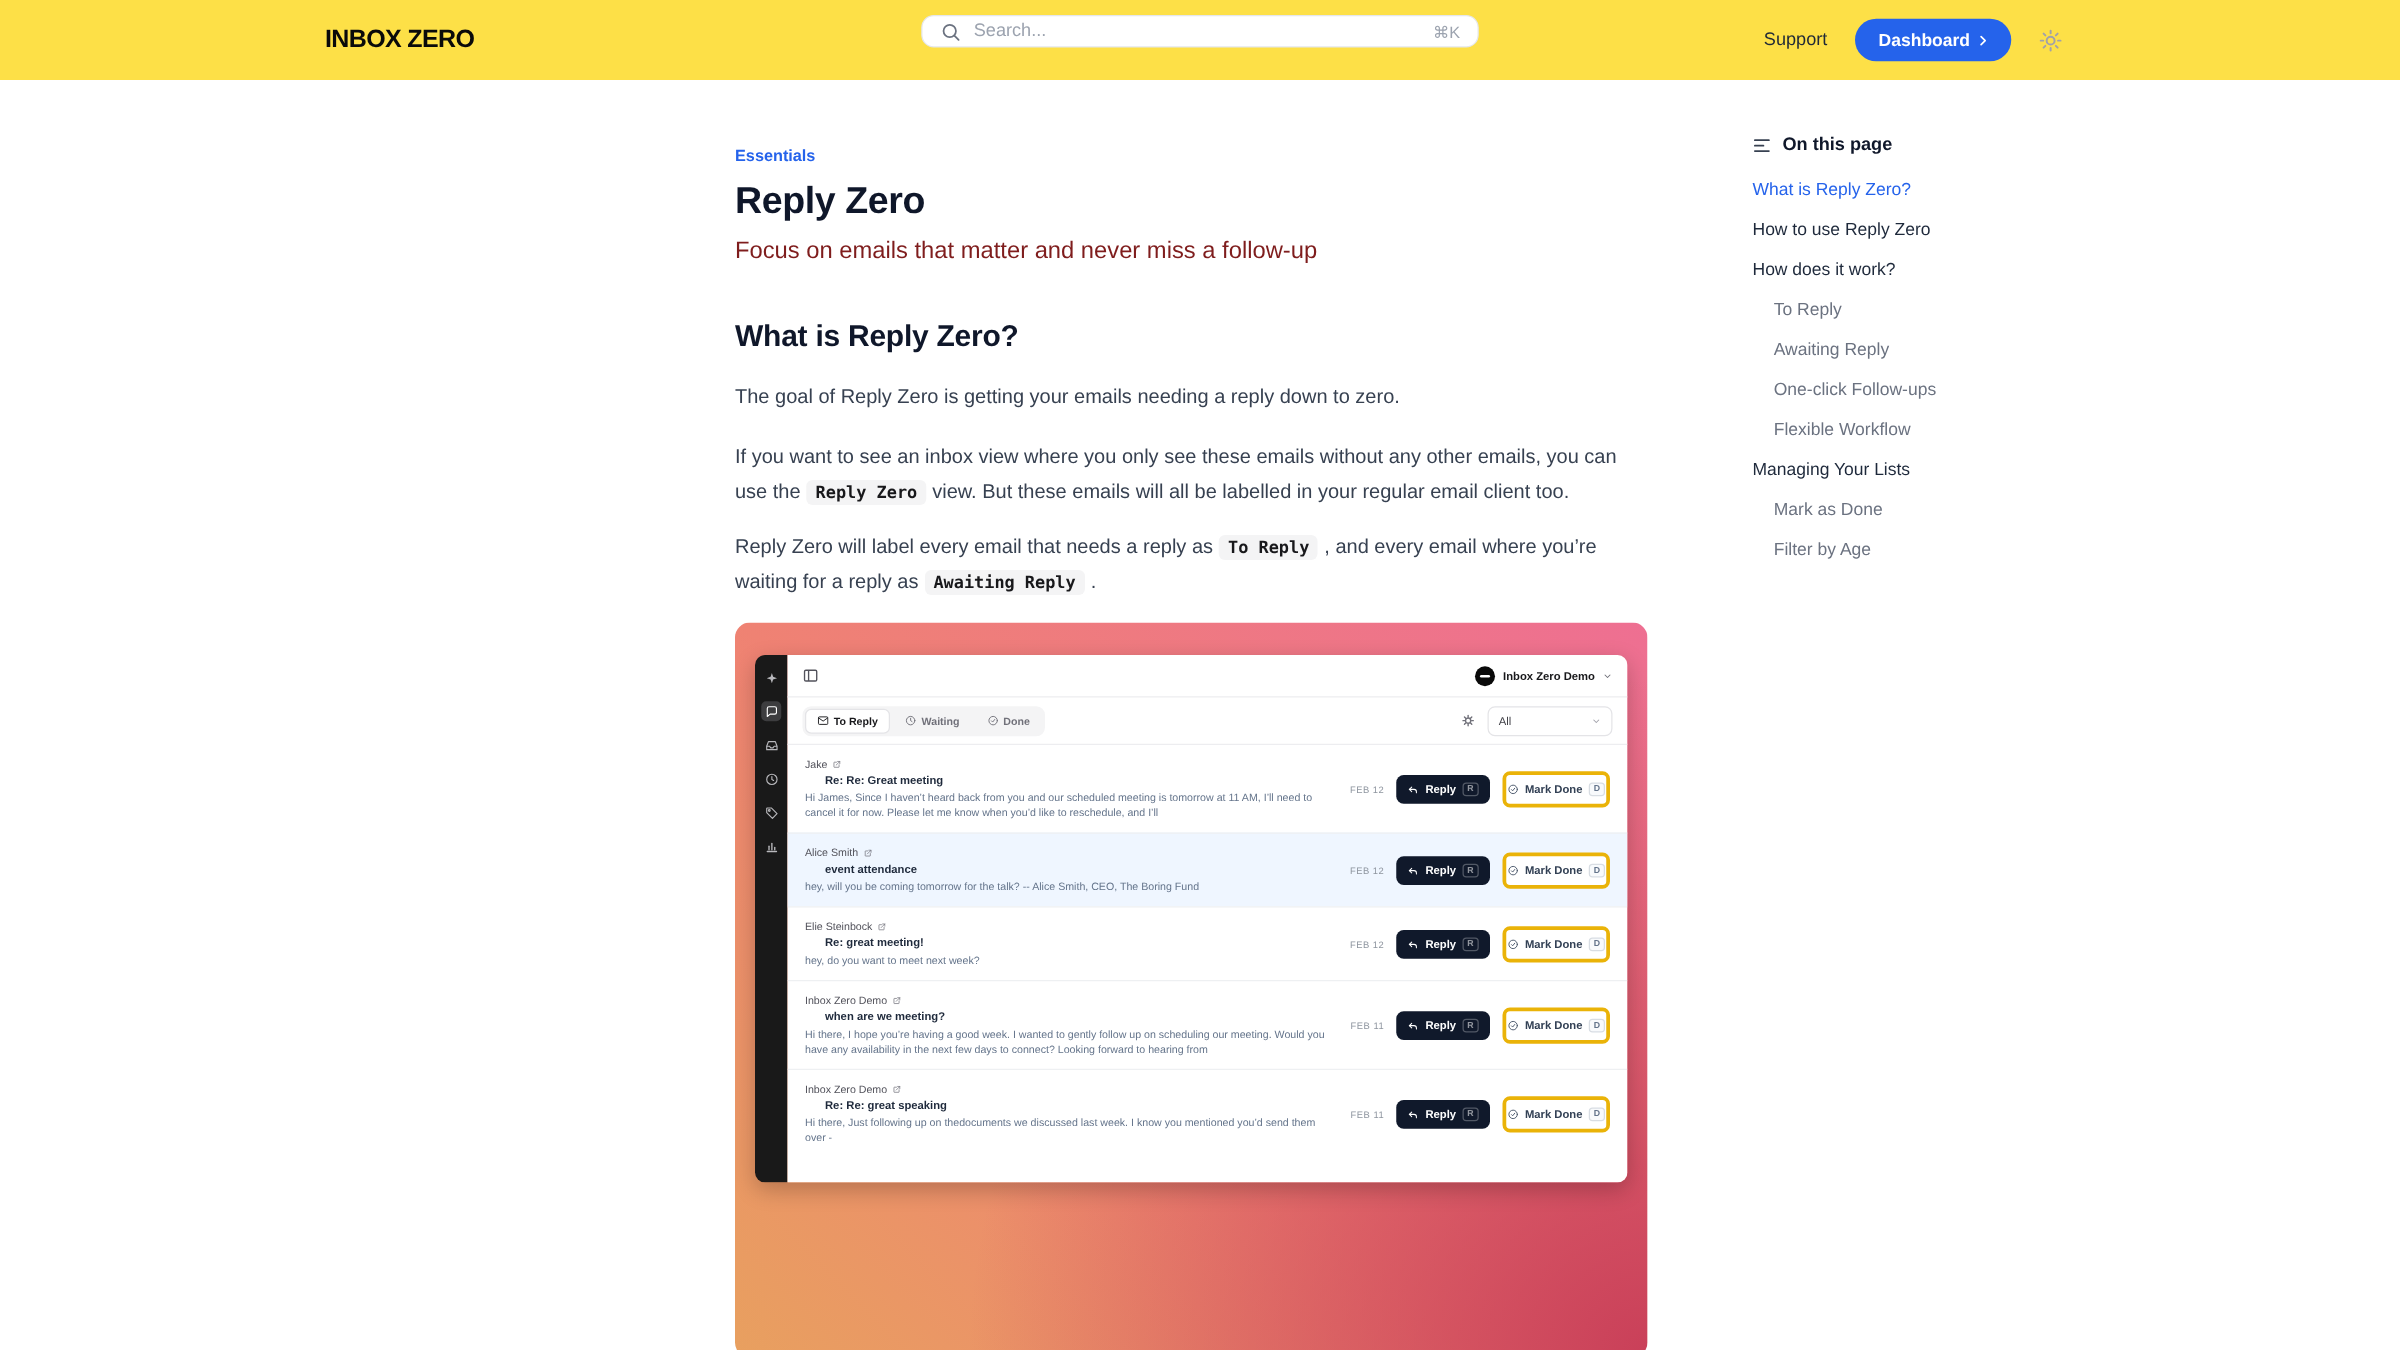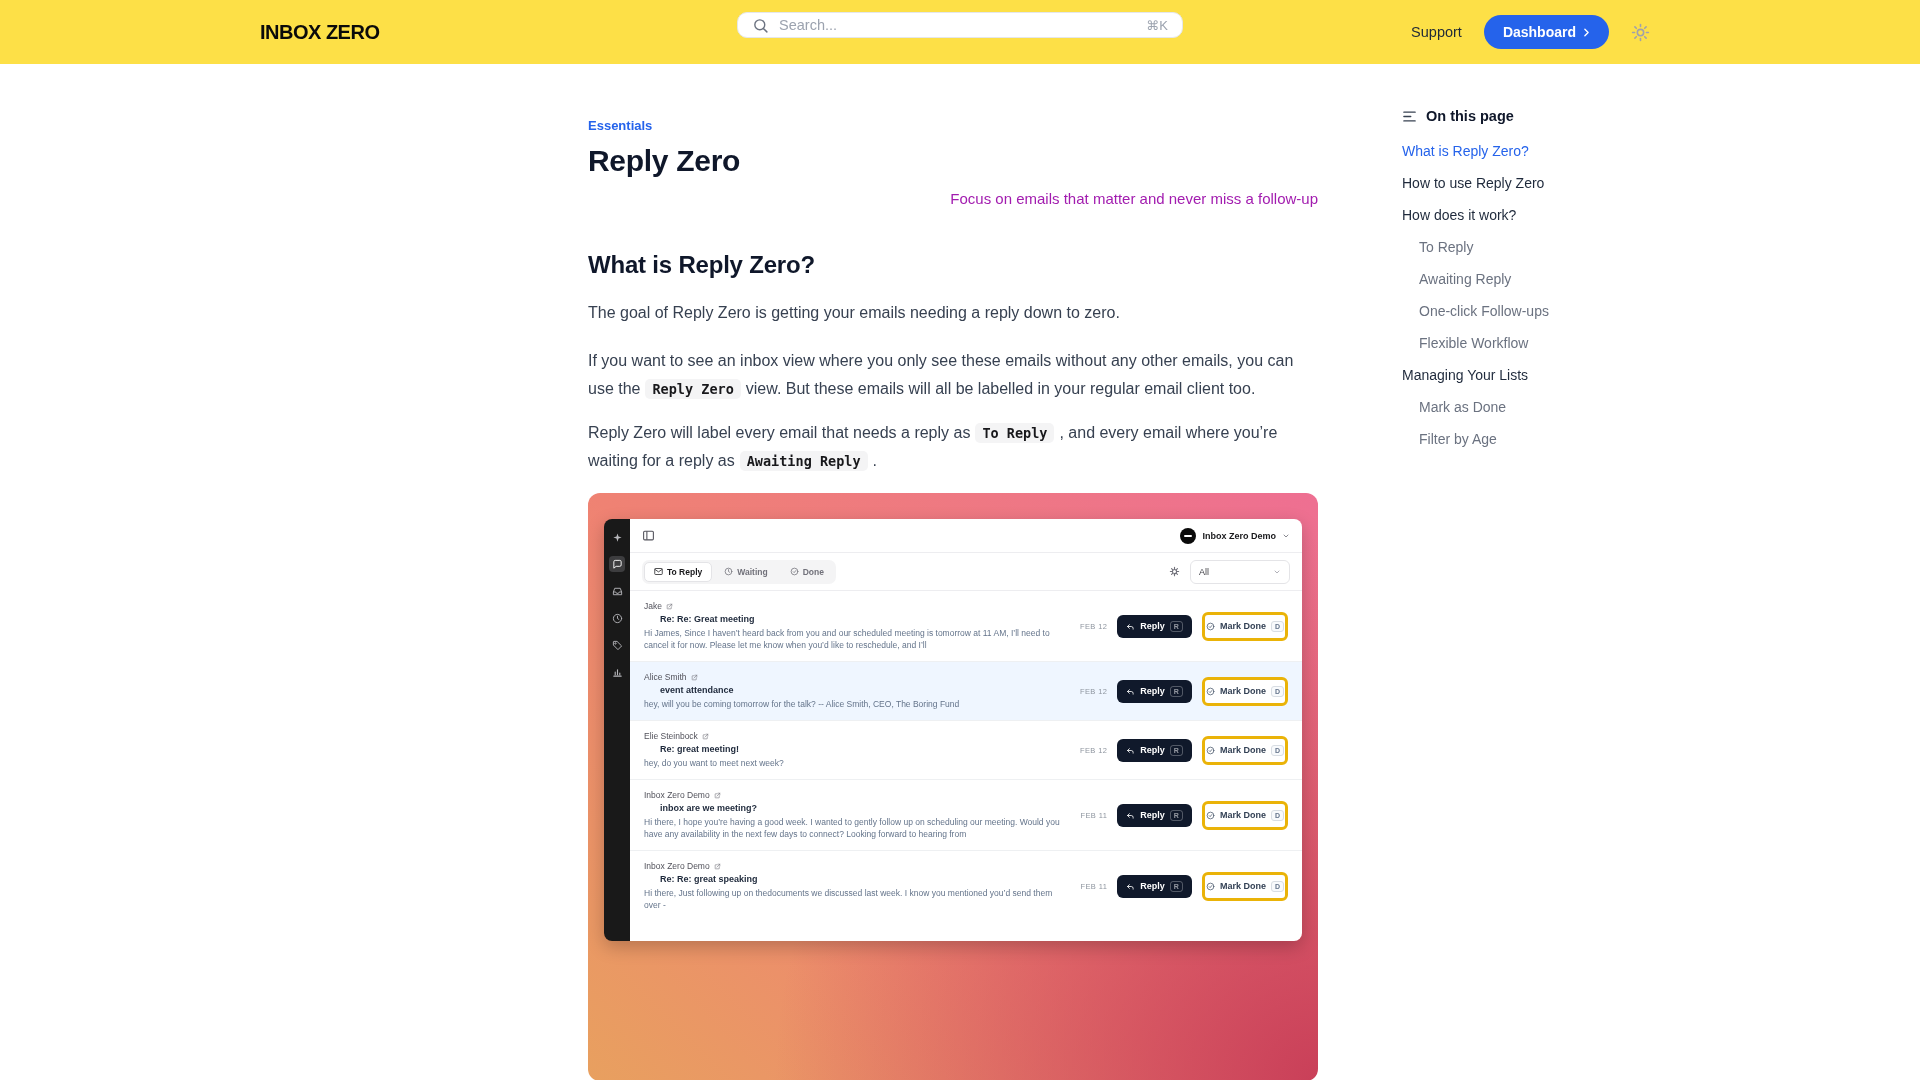--- a/index.html
+++ b/index.html
@@ -27,21 +27,21 @@
                    font-size:14px; font-weight:600; font-family:"Liberation Sans", sans-serif; cursor:pointer; }
   .dashboard-btn svg { width:13px; height:13px; }
   .theme-toggle { color:#a1a1aa; display:flex; cursor:pointer; }
   .theme-toggle svg { width:19px; height:19px; }
 
   
   .content { position:absolute; left:588px; top:76px; width:730px; padding-top:40px; }
   .breadcrumb { display:inline-block; font-size:13px; font-weight:600; color:#2563eb;
                 text-decoration:none; cursor:pointer; }
   h1 { margin-top:10px; font-size:30px; font-weight:700; color:#0f172a; letter-spacing:-0.3px; }
-  .subtitle { margin-top:12px; font-size:15px; color:#a21caf;text-align:right; }
+  .subtitle { margin-top:12px; font-size:19px; color:#7f1d1d; }
   h2 { font-size:24px; font-weight:700; color:#0f172a; letter-spacing:-0.2px; }
   .h2-what { margin-top:44px; }
   .h2-how  { margin-top:56px; }
   .content p.body { margin-top:20px; font-size:16px; line-height:28px; color:#374151; }
   .content p.body.tight { margin-top:16px; }
   code.chip { font-family:"DejaVu Sans Mono", monospace; font-size:13.5px; font-weight:700;
               background:#f4f4f5; color:#18181b; border-radius:5px; padding:2px 7px; margin:0 5px; }
 
   
   .shot { margin-top:18px; width:730px; height:588px; border-radius:12px; overflow:hidden;
@@ -378,21 +378,21 @@
             <div class="row">
               <div class="row-main">
                 <div class="row-sender">
                     <span>Inbox Zero Demo</span>
                     <svg viewBox="0 0 24 24" fill="none" stroke="currentColor" stroke-width="2" stroke-linecap="round" stroke-linejoin="round">
                       <path d="M14 4h6v6"></path>
                       <path d="M20 4 10 14"></path>
                       <path d="M18 13v6a1 1 0 0 1-1 1H5a1 1 0 0 1-1-1V7a1 1 0 0 1 1-1h6"></path>
                     </svg>
                   </div>
-                <div class="row-subject">inbox are we meeting?</div>
+                <div class="row-subject">when are we meeting?</div>
                 <div class="row-preview">Hi there, I hope you’re having a good week. I wanted to gently follow up on scheduling our meeting. Would you have any availability in the next few days to connect? Looking forward to hearing from</div>
               </div>
               <div class="row-actions">
                 <span class="row-date">FEB 11</span>
                 <button class="btn-reply">
                     <svg viewBox="0 0 24 24" fill="none" stroke="currentColor" stroke-width="2.2" stroke-linecap="round" stroke-linejoin="round">
                       <polyline points="9 7 4 12 9 17"></polyline>
                       <path d="M4 12h10a5 5 0 0 1 5 5v2"></path>
                     </svg>
                     <span>Reply</span>

